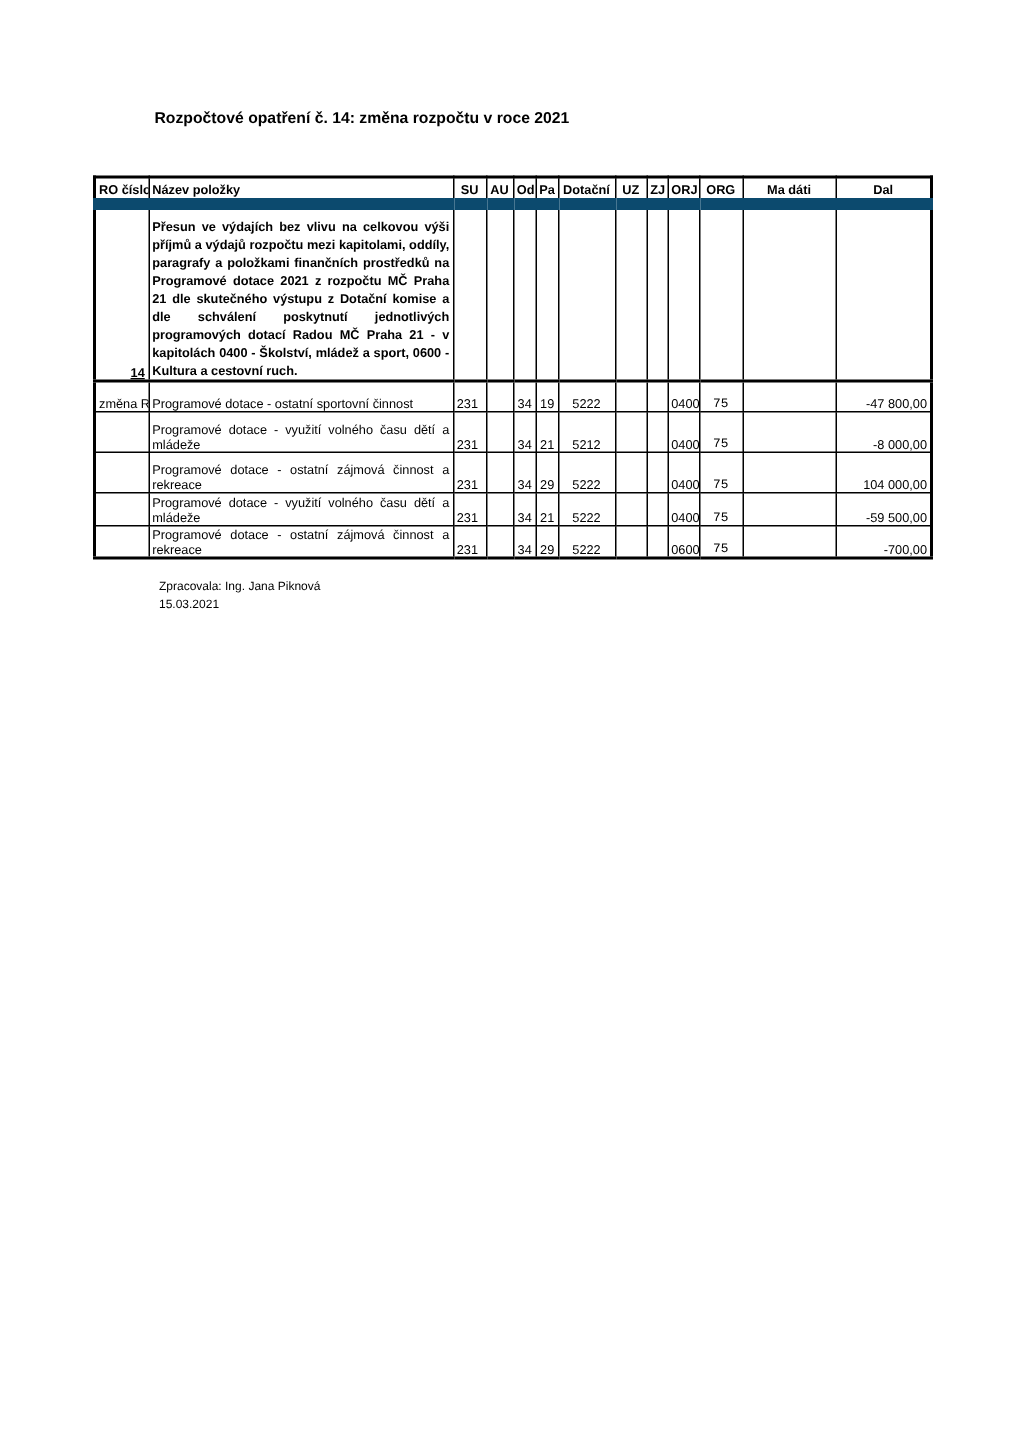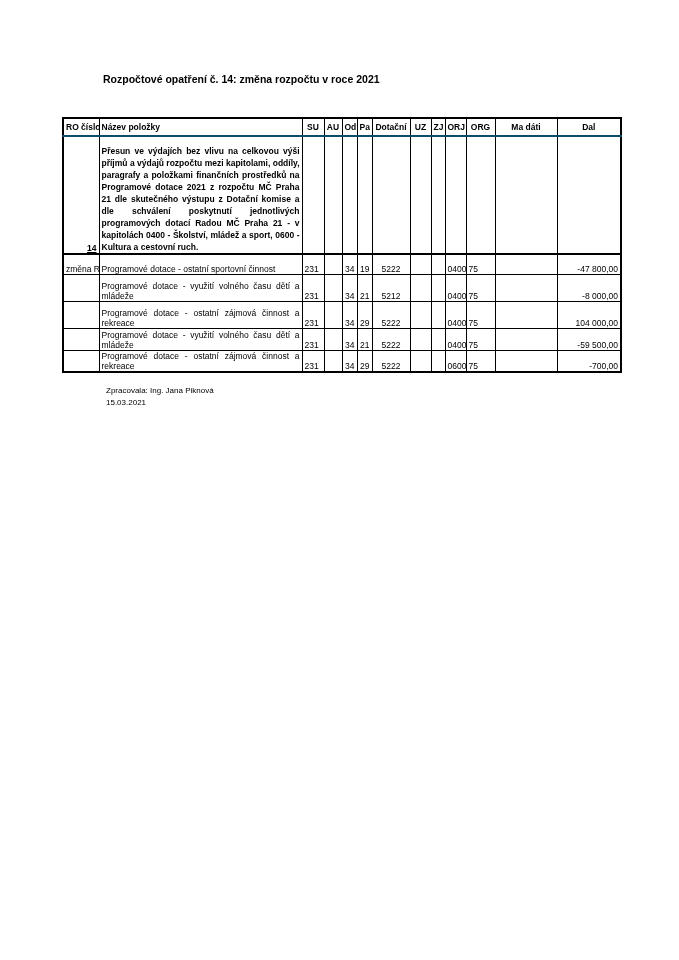--- a/index.html
+++ b/index.html
@@ -33,21 +33,21 @@
   table.budget th,
   table.budget td {
     border: 1px solid #000;
     font-size: 8.5px;
     padding: 0 2px;
     overflow: hidden;
     vertical-align: bottom;
   }
   table.budget thead th {
     font-weight: bold;
-    border-bottom: 2px solid #0c4a6e;
+    border-bottom: 8px solid #0c4a6e;
     height: 18px;
     text-align: center;
     vertical-align: middle;
     white-space: nowrap;
   }
   table.budget thead th.h-left { text-align: left; }
   tr.desc-row td { border-bottom: 2px solid #000; height: 118px; }
   td.ro-sum {
     text-align: right;
     font-weight: bold;
@@ -65,21 +65,21 @@
   tr.row-1line  td { height: 20px; }
   tr.row-2line  td { height: 27px; }
   tr.row-2line.tight td { height: 22px; }
   tr.last-row td { border-bottom: 2px solid #000; }
   .c-ro      { text-align: center; white-space: nowrap; padding-bottom: 2px; }
   .c-nazev   { text-align: justify; line-height: 10px; padding: 1px 3px; }
   .c-su      { text-align: left;   padding-bottom: 2px; margin-top: 36px; }
   .c-od, .c-pa { text-align: right; padding-bottom: 2px; }
   .c-polozka { text-align: center; padding-bottom: 2px; }
   .c-orj     { text-align: right;   padding-bottom: 2px; }
-  .c-org     { text-align: left; padding-right: 3px; padding-bottom: 2px; }
+  .c-org     { text-align: center; padding-right: 3px; padding-bottom: 2px; font-family: Liberation Mono, monospace; }
   .c-dal     { text-align: right; white-space: nowrap; padding-bottom: 2px; }
   .c-madati  { }
   .doc-footer {
     position: absolute;
     left: 106px; top: 385px;
     font-size: 8px;
     line-height: 12px;
   }
 </style>
 </head>

